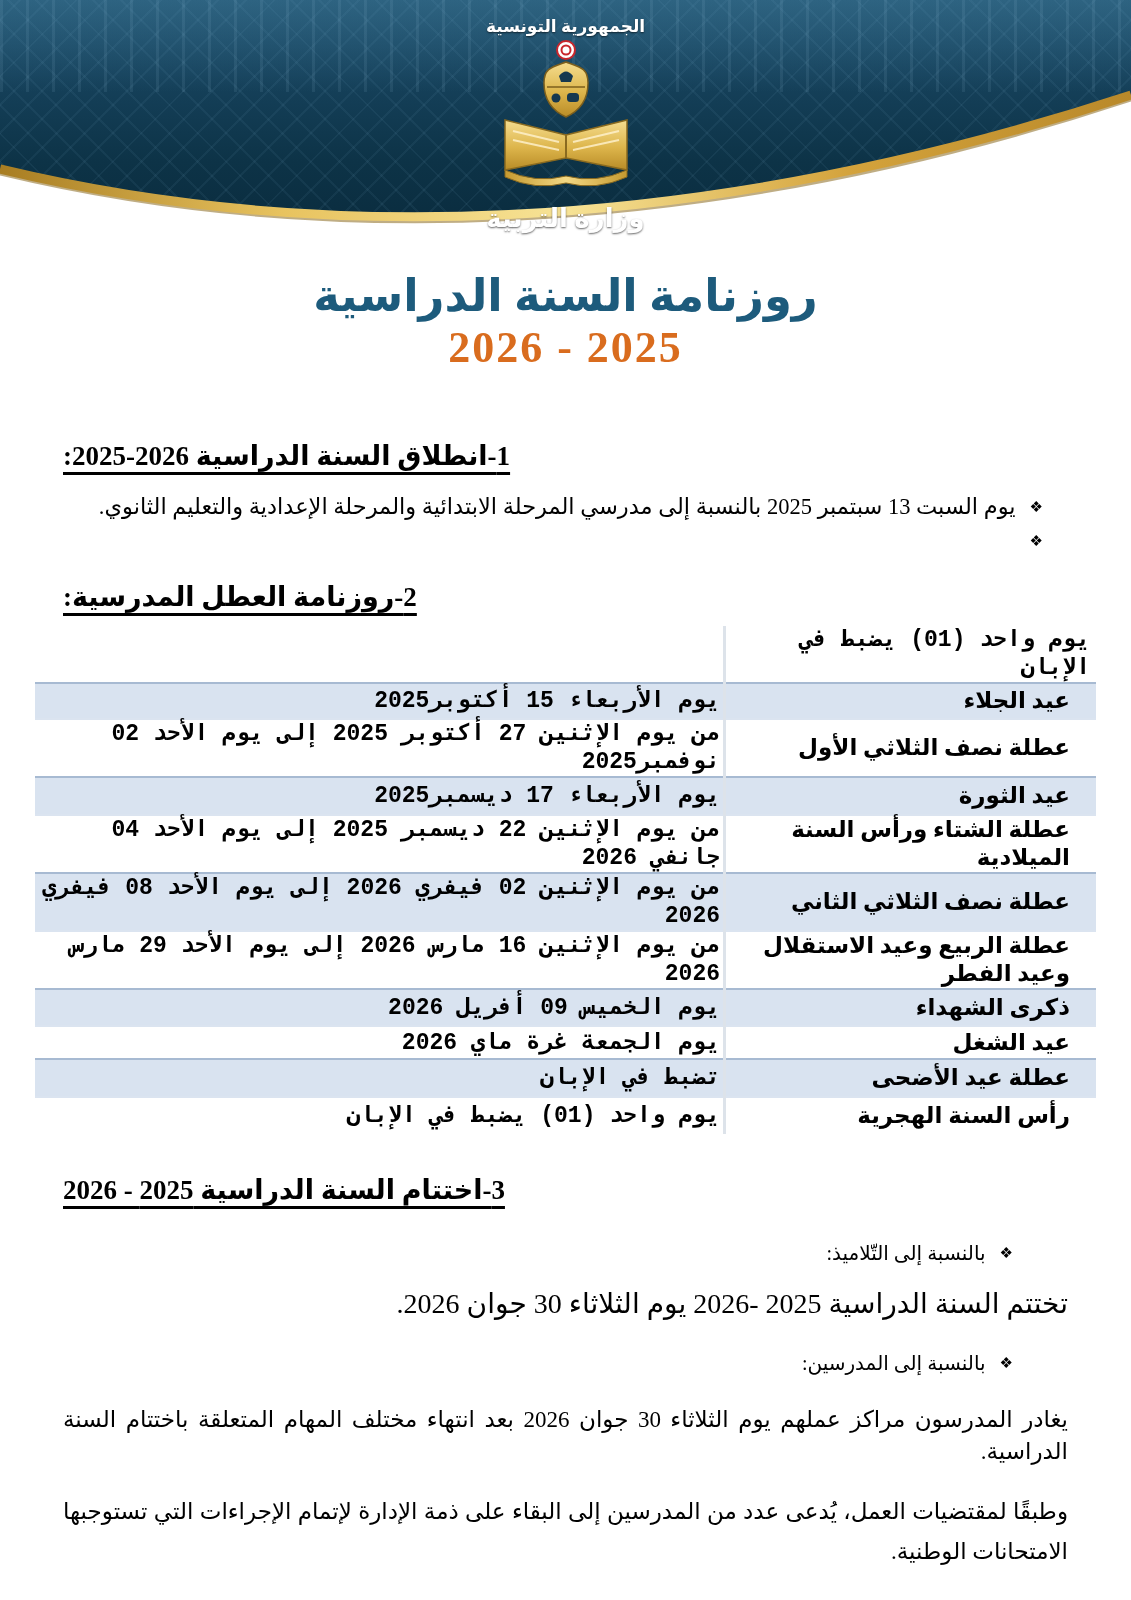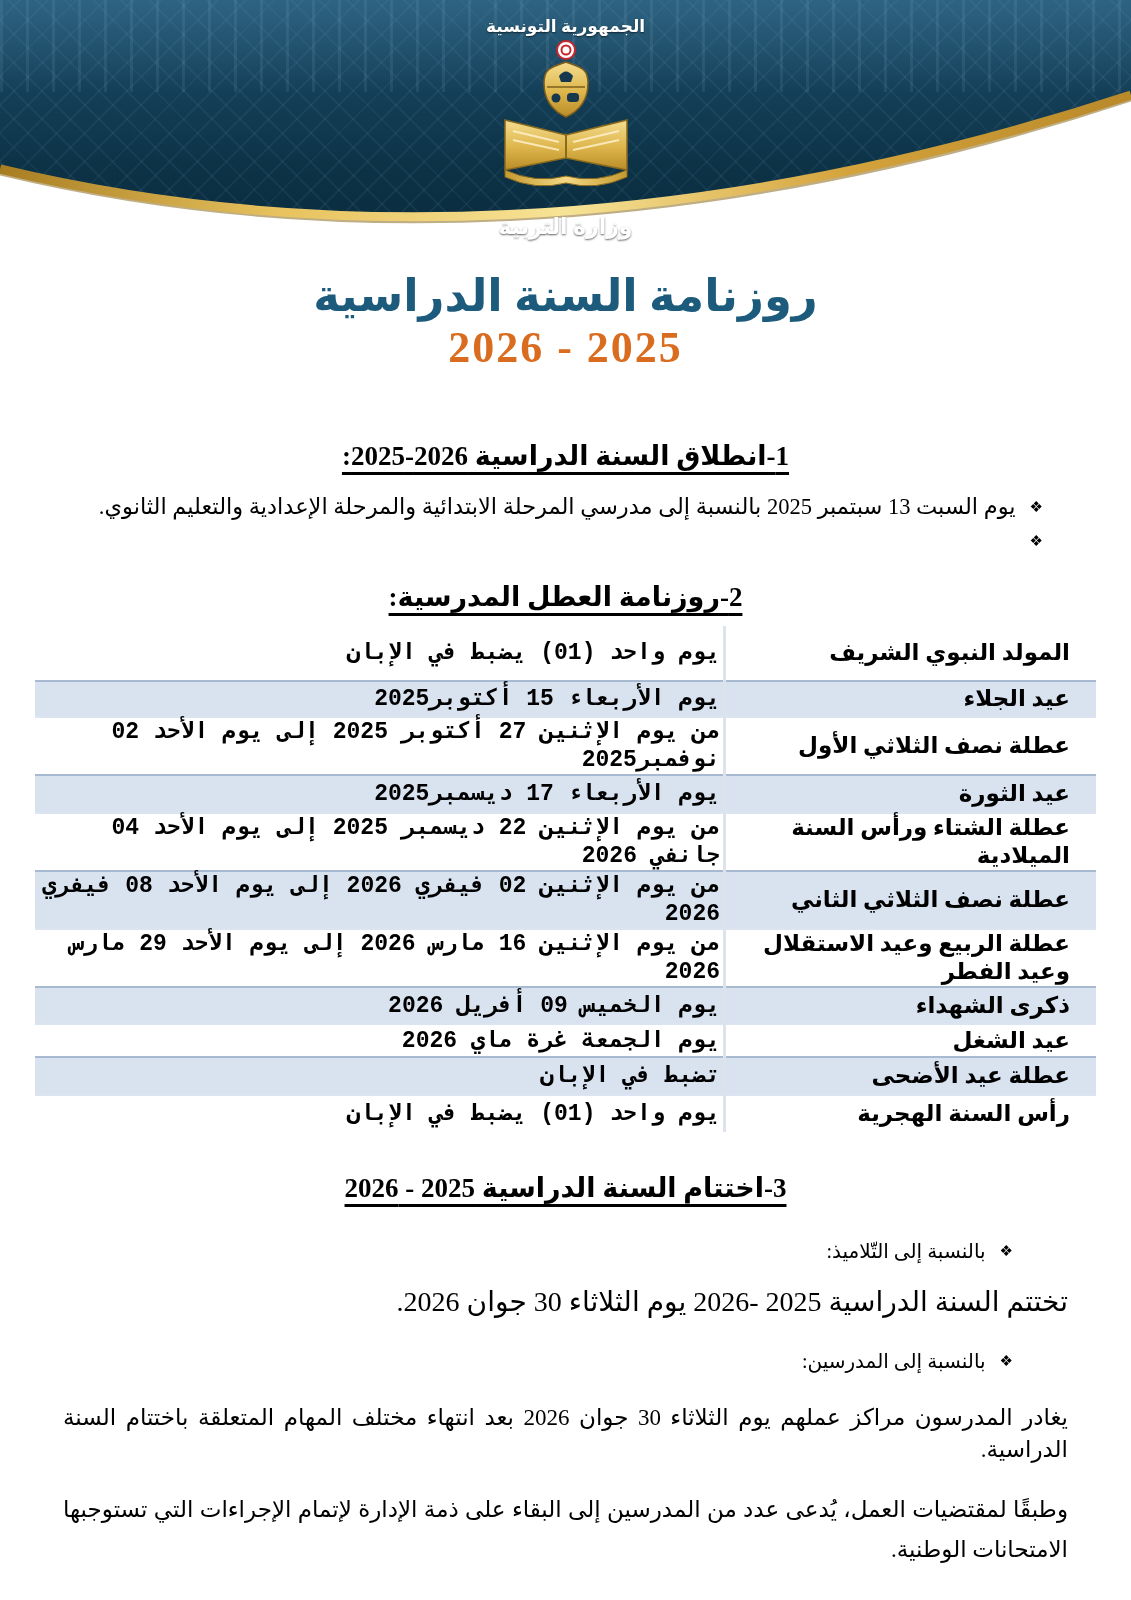--- a/index.html
+++ b/index.html
@@ -17,27 +17,27 @@
       linear-gradient(180deg,#1d506c 0%,#16425c 30%,#0d3347 65%,#092a3c 100%);
   }
   .hdr-band{position:absolute;top:0;left:0;right:0;height:92px;
     background:
       repeating-linear-gradient(90deg, rgba(160,200,225,.10) 0 3px, transparent 3px 26px),
       linear-gradient(180deg, rgba(90,150,185,.28), rgba(90,150,185,0));
   }
   .swoosh{position:absolute;inset:0;width:100%;height:100%;display:block;}
   .emblem{position:absolute;top:16px;left:0;right:0;text-align:center;color:#fff;}
   .emblem .rep{font-size:17px;letter-spacing:1px;text-shadow:0 1px 2px rgba(0,0,0,.6);font-weight:bold;}
-  .emblem .min{font-size:22px;margin-top:17px;letter-spacing:1px;text-shadow:0 1px 2px rgba(0,0,0,.6);font-weight:bold;}
+  .emblem .min{font-size:26px;margin-top:6px;letter-spacing:1px;text-shadow:0 1px 2px rgba(0,0,0,.6);font-weight:bold;}
   .emblem svg{display:block;margin:2px auto 0;}
   
   .title{margin:20px 0 0;text-align:center;font-size:45px;line-height:56px;font-weight:bold;color:#1d5b7c;}
   .years{margin-top:0;text-align:center;font-size:44px;line-height:48px;font-weight:bold;color:#d96c1e;letter-spacing:2px;}
   .content{padding:0 63px;}
-  .sec-h{margin:0;font-size:27px;line-height:40px;font-weight:bold;text-align:center;
+  .sec-h{margin:0;font-size:27px;line-height:40px;font-weight:bold;text-align:left;
     text-decoration:underline;text-decoration-thickness:2.5px;text-underline-offset:7px;}
   .h1{margin-top:64px;}
   .h2{margin-top:22px;line-height:38px;}
   .h3{margin-top:36px;}
   
   .blist{margin-top:16px;padding-inline-start:25px;}
   .bullet{display:flex;gap:14px;align-items:flex-start;font-size:22.5px;line-height:30px;}
   .bullet + .bullet{margin-top:4px;}
   .bmark{font-size:15px;line-height:30px;flex:0 0 auto;}
   .blabel{font-weight:normal;font-size:20px;line-height:30px;}
@@ -133,21 +133,20 @@
         <span class="bmark">❖</span>
       </div>
     </div>
 
     <h2 class="sec-h h2">2-روزنامة العطل المدرسية:</h2>
 
     <div class="cal-table">
       <span class="vline"></span>
 
   <div class="t-row">
-    <div class="t-name">المولد النبوي الشريف</div>
     <div class="t-date">يوم واحد (01) يضبط في الإبان</div>
   </div>
 
   <div class="t-row">
     <div class="t-name">عيد الجلاء</div>
     <div class="t-date">يوم الأربعاء 15 أكتوبر2025</div>
   </div>
 
   <div class="t-row">
     <div class="t-name">عطلة نصف الثلاثي الأول</div>

